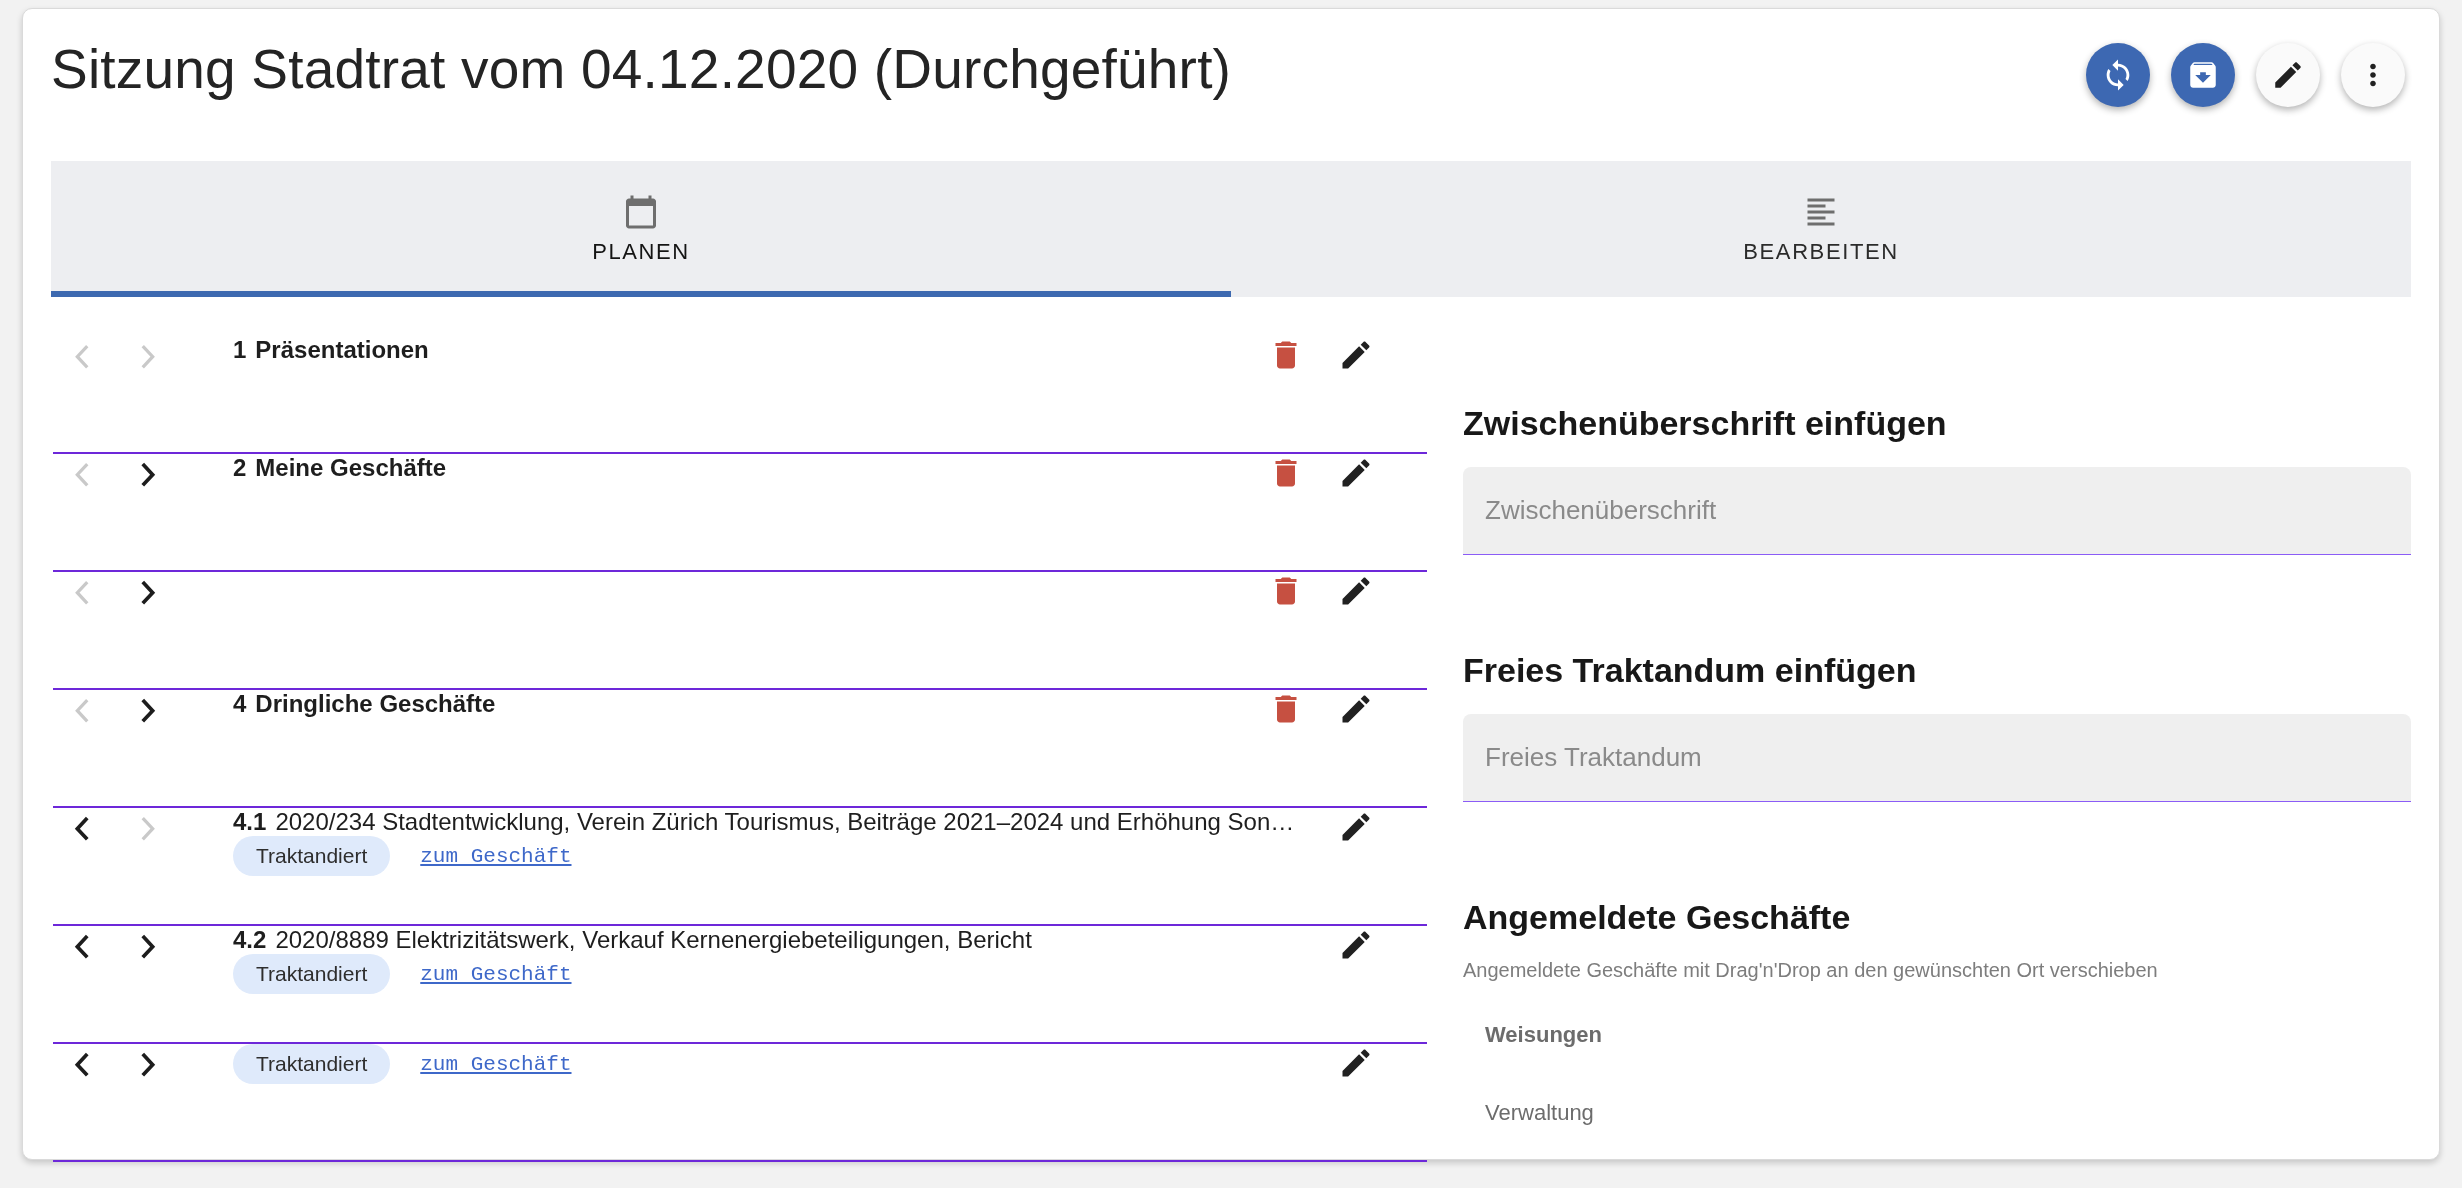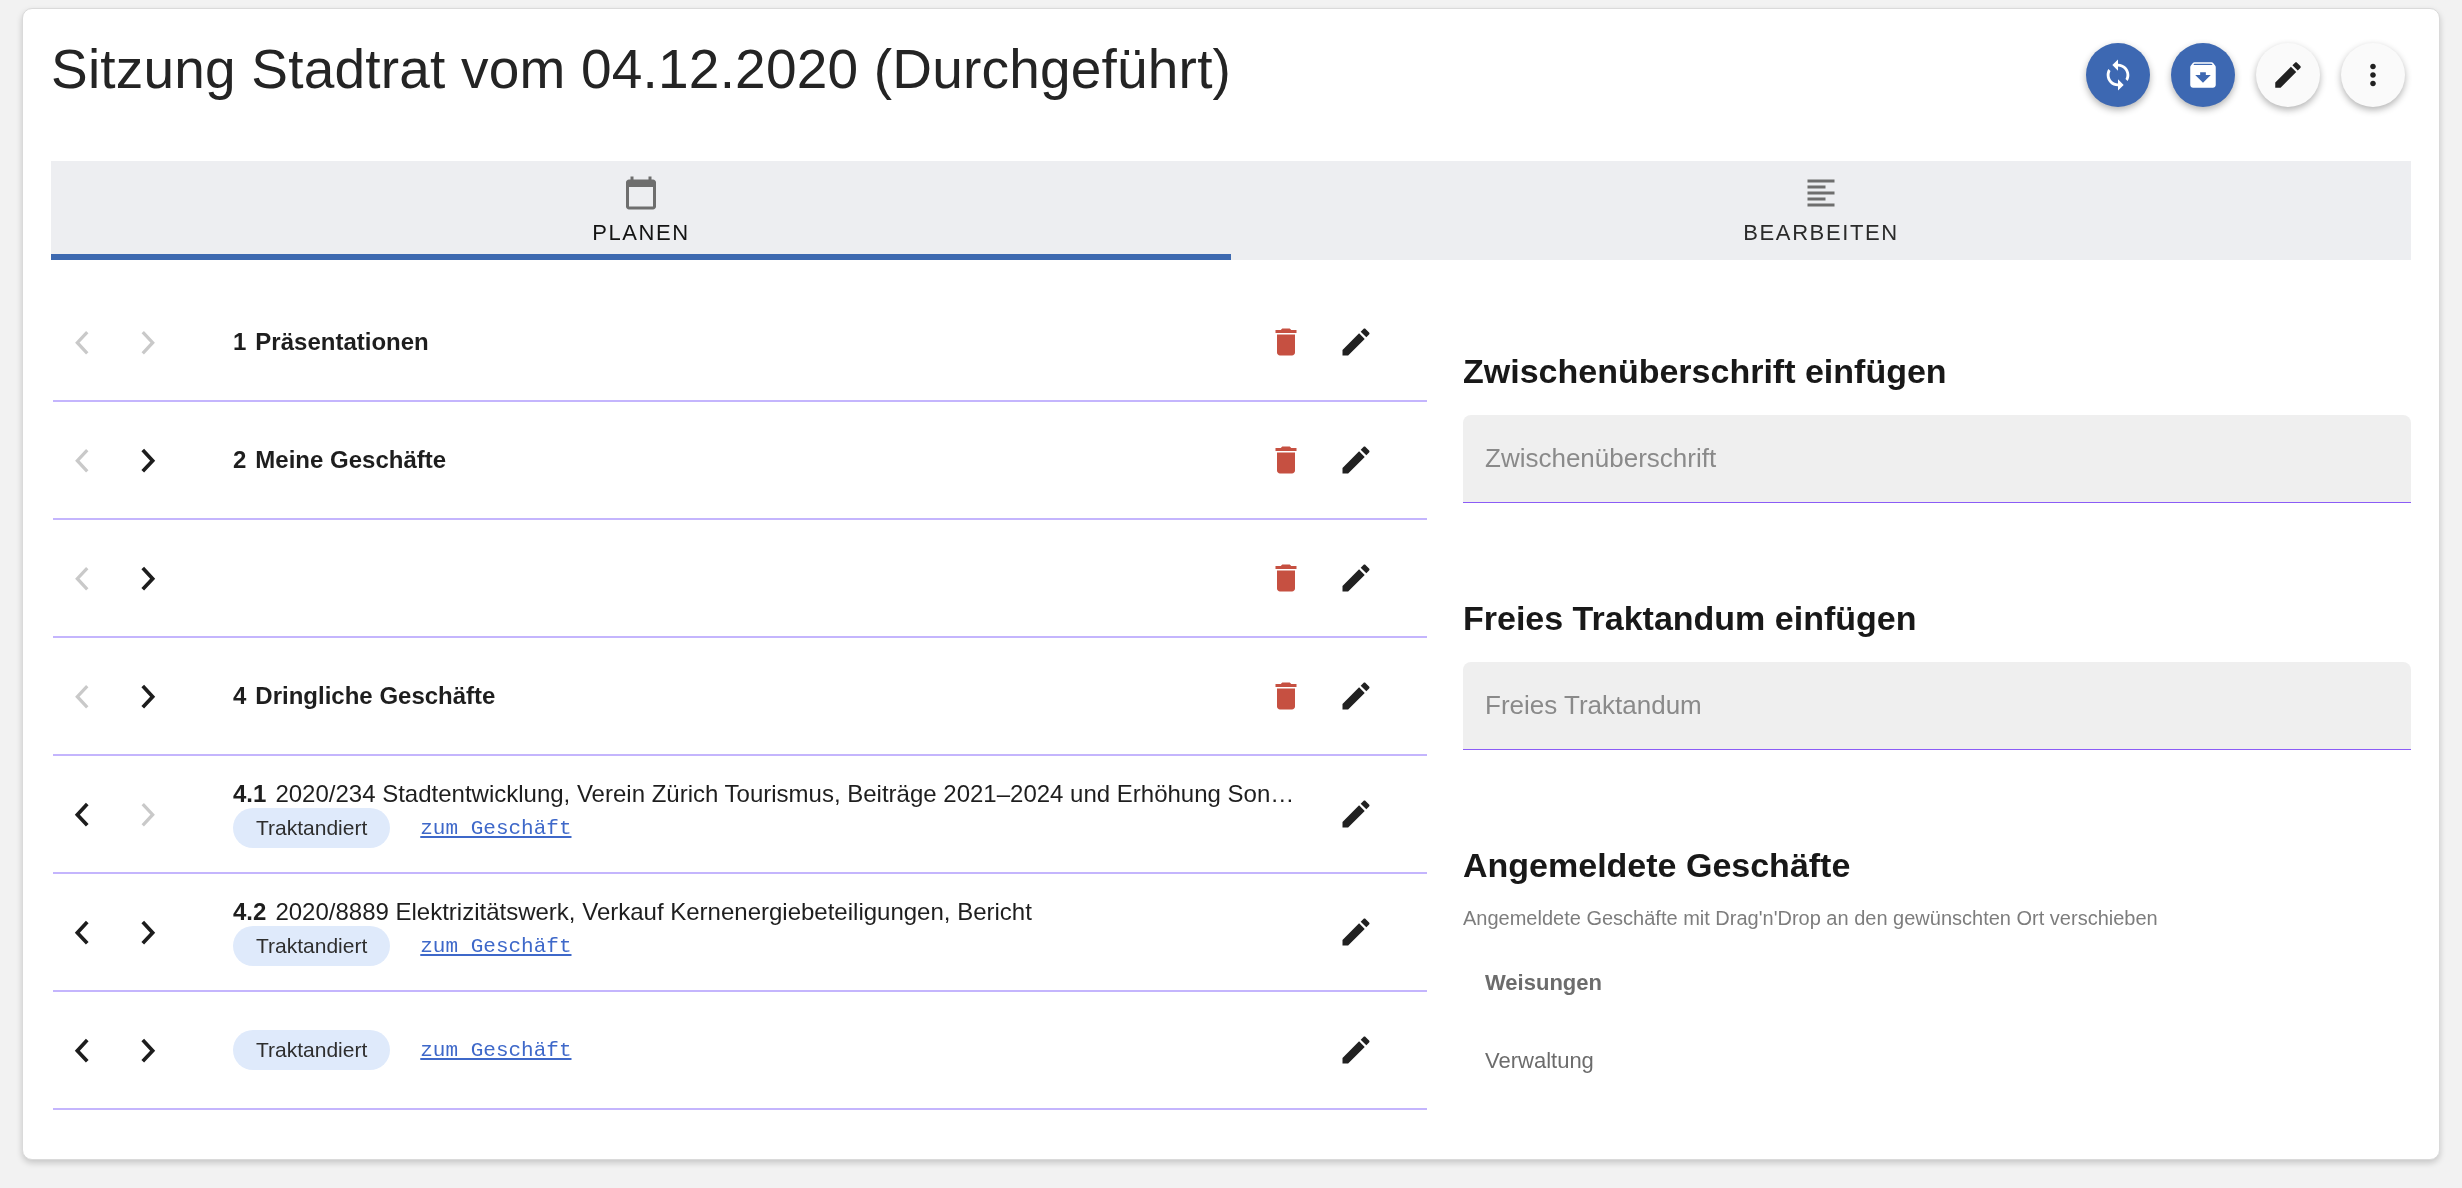--- a/index.html
+++ b/index.html
@@ -22,29 +22,29 @@
   .fab-row{display:flex;gap:21px;margin-top:6px;padding-right:14px;}
   .fab{
     width:64px;height:64px;border-radius:50%;border:none;cursor:pointer;
     display:flex;align-items:center;justify-content:center;
     box-shadow:0 3px 7px rgba(0,0,0,0.3);padding:0;
   }
   .fab.blue{background:#3d68b2;}
   .fab.light{background:#fafafa;}
   .fab svg{display:block;}
   
-  .tabbar{margin:54px 28px 0 28px;height:99px;display:flex;background:#edeef1;}
+  .tabbar{margin:54px 28px 15px 28px;height:136px;display:flex;background:#edeef1;}
   .tab{flex:1;position:relative;display:flex;flex-direction:column;align-items:center;justify-content:center;gap:9px;cursor:pointer;}
   .tab .tab-label{font-size:22px;font-weight:500;letter-spacing:1.6px;color:#2b2b2b;}
   .tab.active .tab-label{color:#141414;}
   .tab.active::after{content:"";position:absolute;left:0;right:0;bottom:0;height:6px;background:#3d69b0;}
   
   .content{display:flex;gap:36px;padding:24px 28px 0 30px;box-sizing:border-box;}
   .agenda-list{width:1374px;flex-shrink:0;}
-  .row{height:118px;display:flex;align-items:center;border-bottom:2px solid #c4b5fd;box-sizing:border-box;}
+  .row{height:118px;display:flex;align-items:flex-start;border-bottom:2px solid #6d28d9;box-sizing:border-box;}
   .chevrons{display:flex;gap:24px;width:150px;flex-shrink:0;padding-left:10px;box-sizing:border-box;}
   .chev{width:40px;height:40px;border:none;background:transparent;padding:0;display:flex;align-items:center;justify-content:center;cursor:pointer;color:#1d1d1d;}
   .chev.disabled{color:#c9c9c9;cursor:default;}
   .row-text{padding-left:30px;min-width:0;flex:1;overflow:hidden;}
   .line1{font-size:24px;color:#1e1e1e;white-space:nowrap;overflow:hidden;}
   .line1 .num{font-weight:700;margin-right:9px;}
   .row.main .line1 .ttl{font-weight:700;}
   .line2{margin-top:0;display:flex;align-items:center;gap:30px;}
   .badge{background:#dfeafb;color:#2e2e2e;font-size:21px;padding:8px 23px;border-radius:20px;white-space:nowrap;}
   .link{font-size:21px;color:#3e68c9;text-decoration:underline;cursor:pointer;white-space:nowrap;font-family:Liberation Mono, monospace;}

